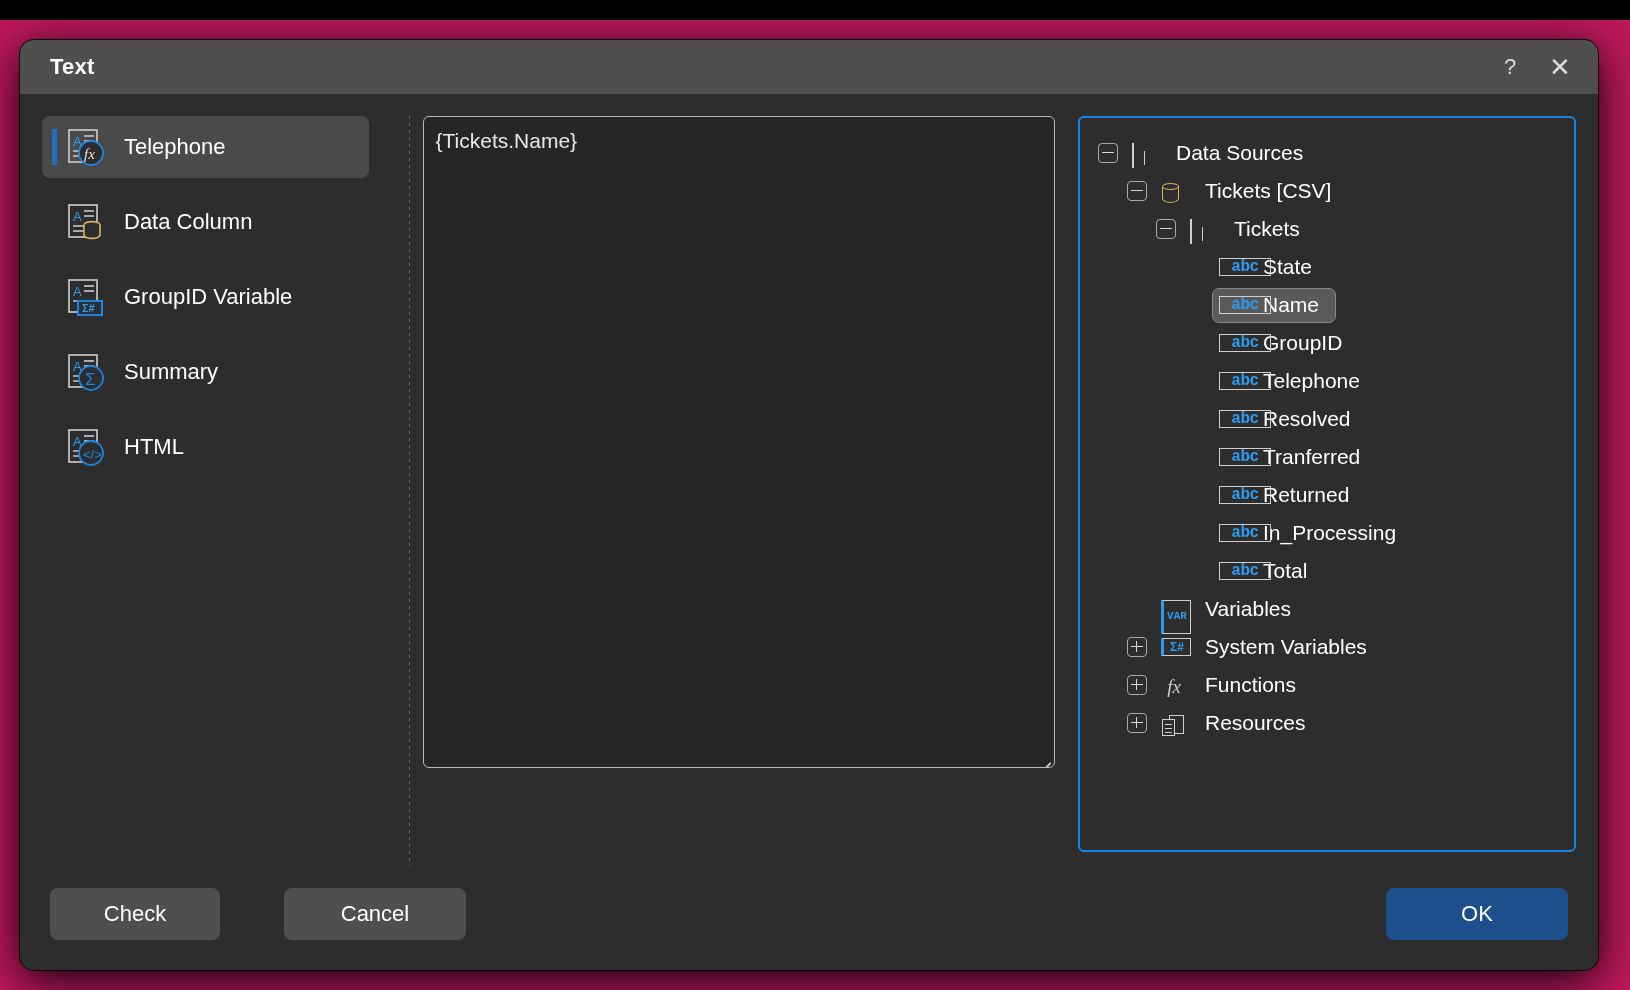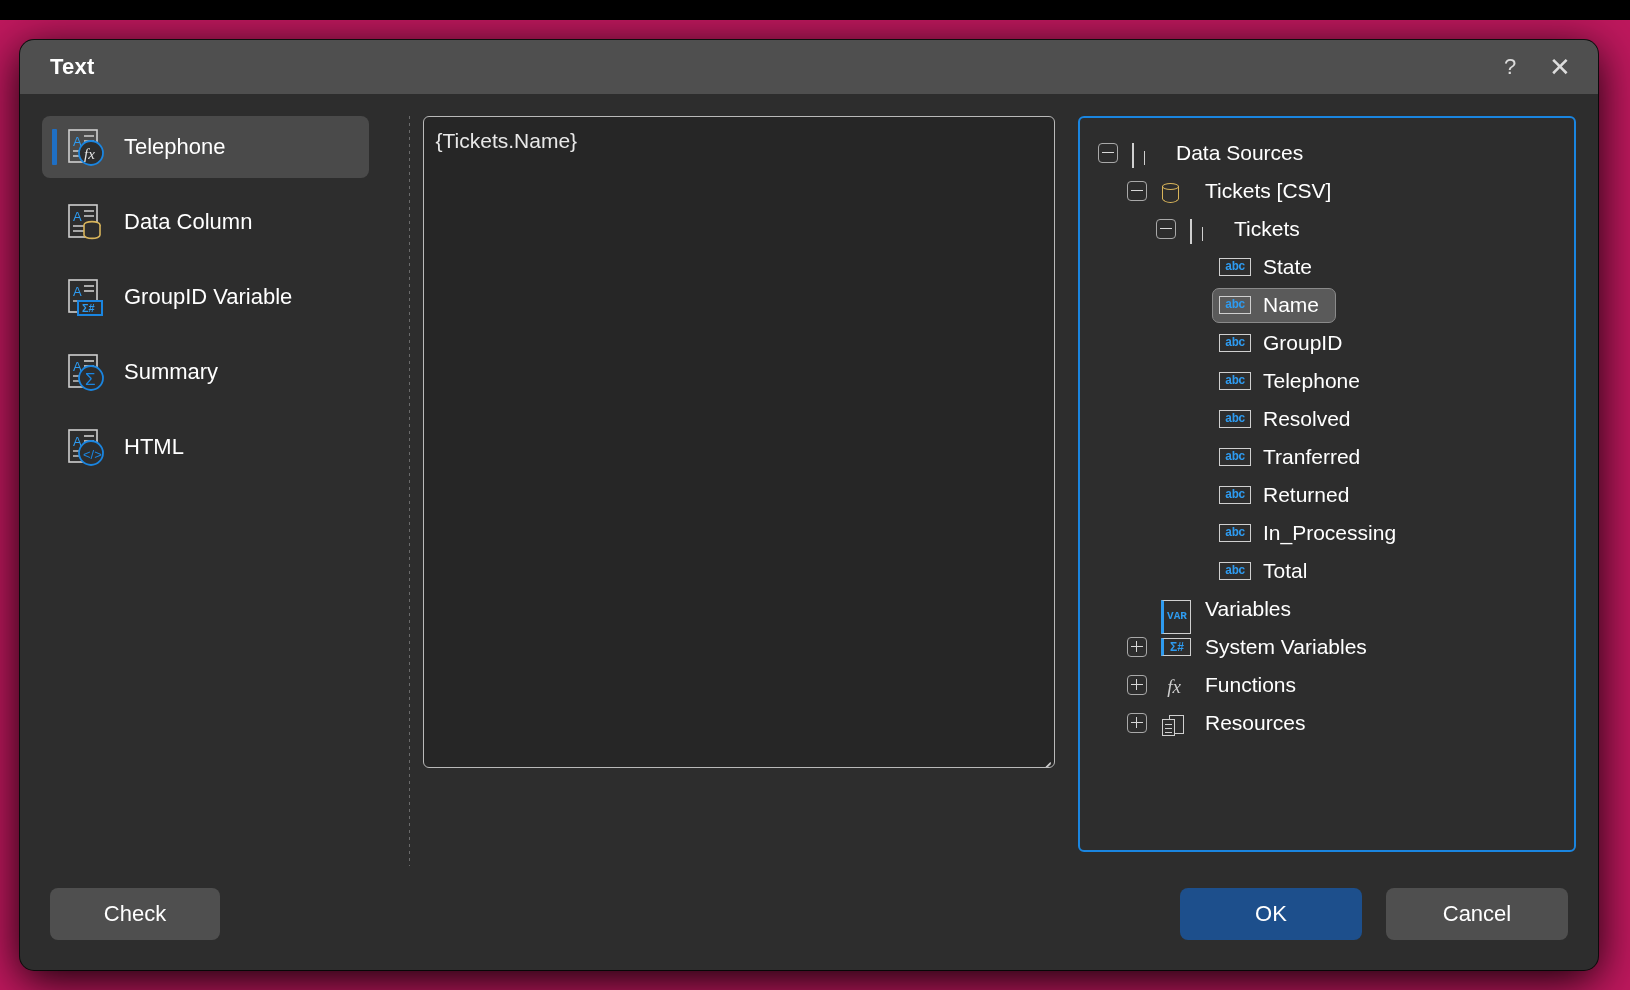--- a/index.html
+++ b/index.html
@@ -252,24 +252,24 @@
     position: absolute; left: 1px; top: 4px; width: 17px; height: 17px;
     border: 1px solid #d8b45a; border-top: none; border-radius: 0 0 9px 9px / 0 0 5px 5px;
   }
   .ic-db .top {
     position: absolute; left: 1px; top: 1px; width: 17px; height: 7px;
     border: 1px solid #d8b45a; border-radius: 50%;
   }
 
   
   .ic-abc {
-    width: 32px; height: 18px;
+    width: 52px; height: 18px;
     border: 1px solid #cfcfcf;
     display: flex; align-items: center; justify-content: center;
-    color: #2e9bf0; font-size: 12px; font-weight: bold;
+    color: #2e9bf0; font-size: 16px; font-weight: bold;
     font-family: "Liberation Mono", monospace;
     letter-spacing: -0.5px;
     line-height: 1;
   }
   
   .ic-var {
     width: 30px; height: 34px;
     border: 1px solid #cfcfcf;
     border-left: 3px solid #2e9bf0;
     display: flex; align-items: center; justify-content: center;
@@ -306,20 +306,21 @@
     border: 1px solid #cfcfcf; background: #2d2d2d;
   }
   .ic-res .pl { position: absolute; left: 4px; width: 7px; height: 1px; background: #cfcfcf; }
 
   
   .footer {
     flex: 0 0 96px;
     display: flex;
     align-items: center;
     padding: 0 30px 16px 30px;
+    gap: 40px;
   }
   .btn {
     height: 52px;
     min-width: 170px;
     border: none;
     border-radius: 8px;
     color: #ffffff;
     font-size: 22px;
     font-family: "Liberation Sans", sans-serif;
     cursor: pointer;
@@ -578,17 +579,17 @@
                 <span class="ticon"><span class="ic-res"><span class="pg-back"></span><span class="pg-front"></span><span class="pl" style="top:10px"></span><span class="pl" style="top:14px"></span><span class="pl" style="top:18px"></span></span></span>
                 <span class="tree-label">Resources</span>
               </span>
             </div>
           </div>
       </div>
     </div>
 
     <div class="footer">
       <button class="btn btn-check">Check</button>
+      <button class="btn btn-cancel">Cancel</button>
       <button class="btn btn-ok">OK</button>
-      <button class="btn btn-cancel">Cancel</button>
     </div>
   </div>
 </div>
 
 </body></html>

